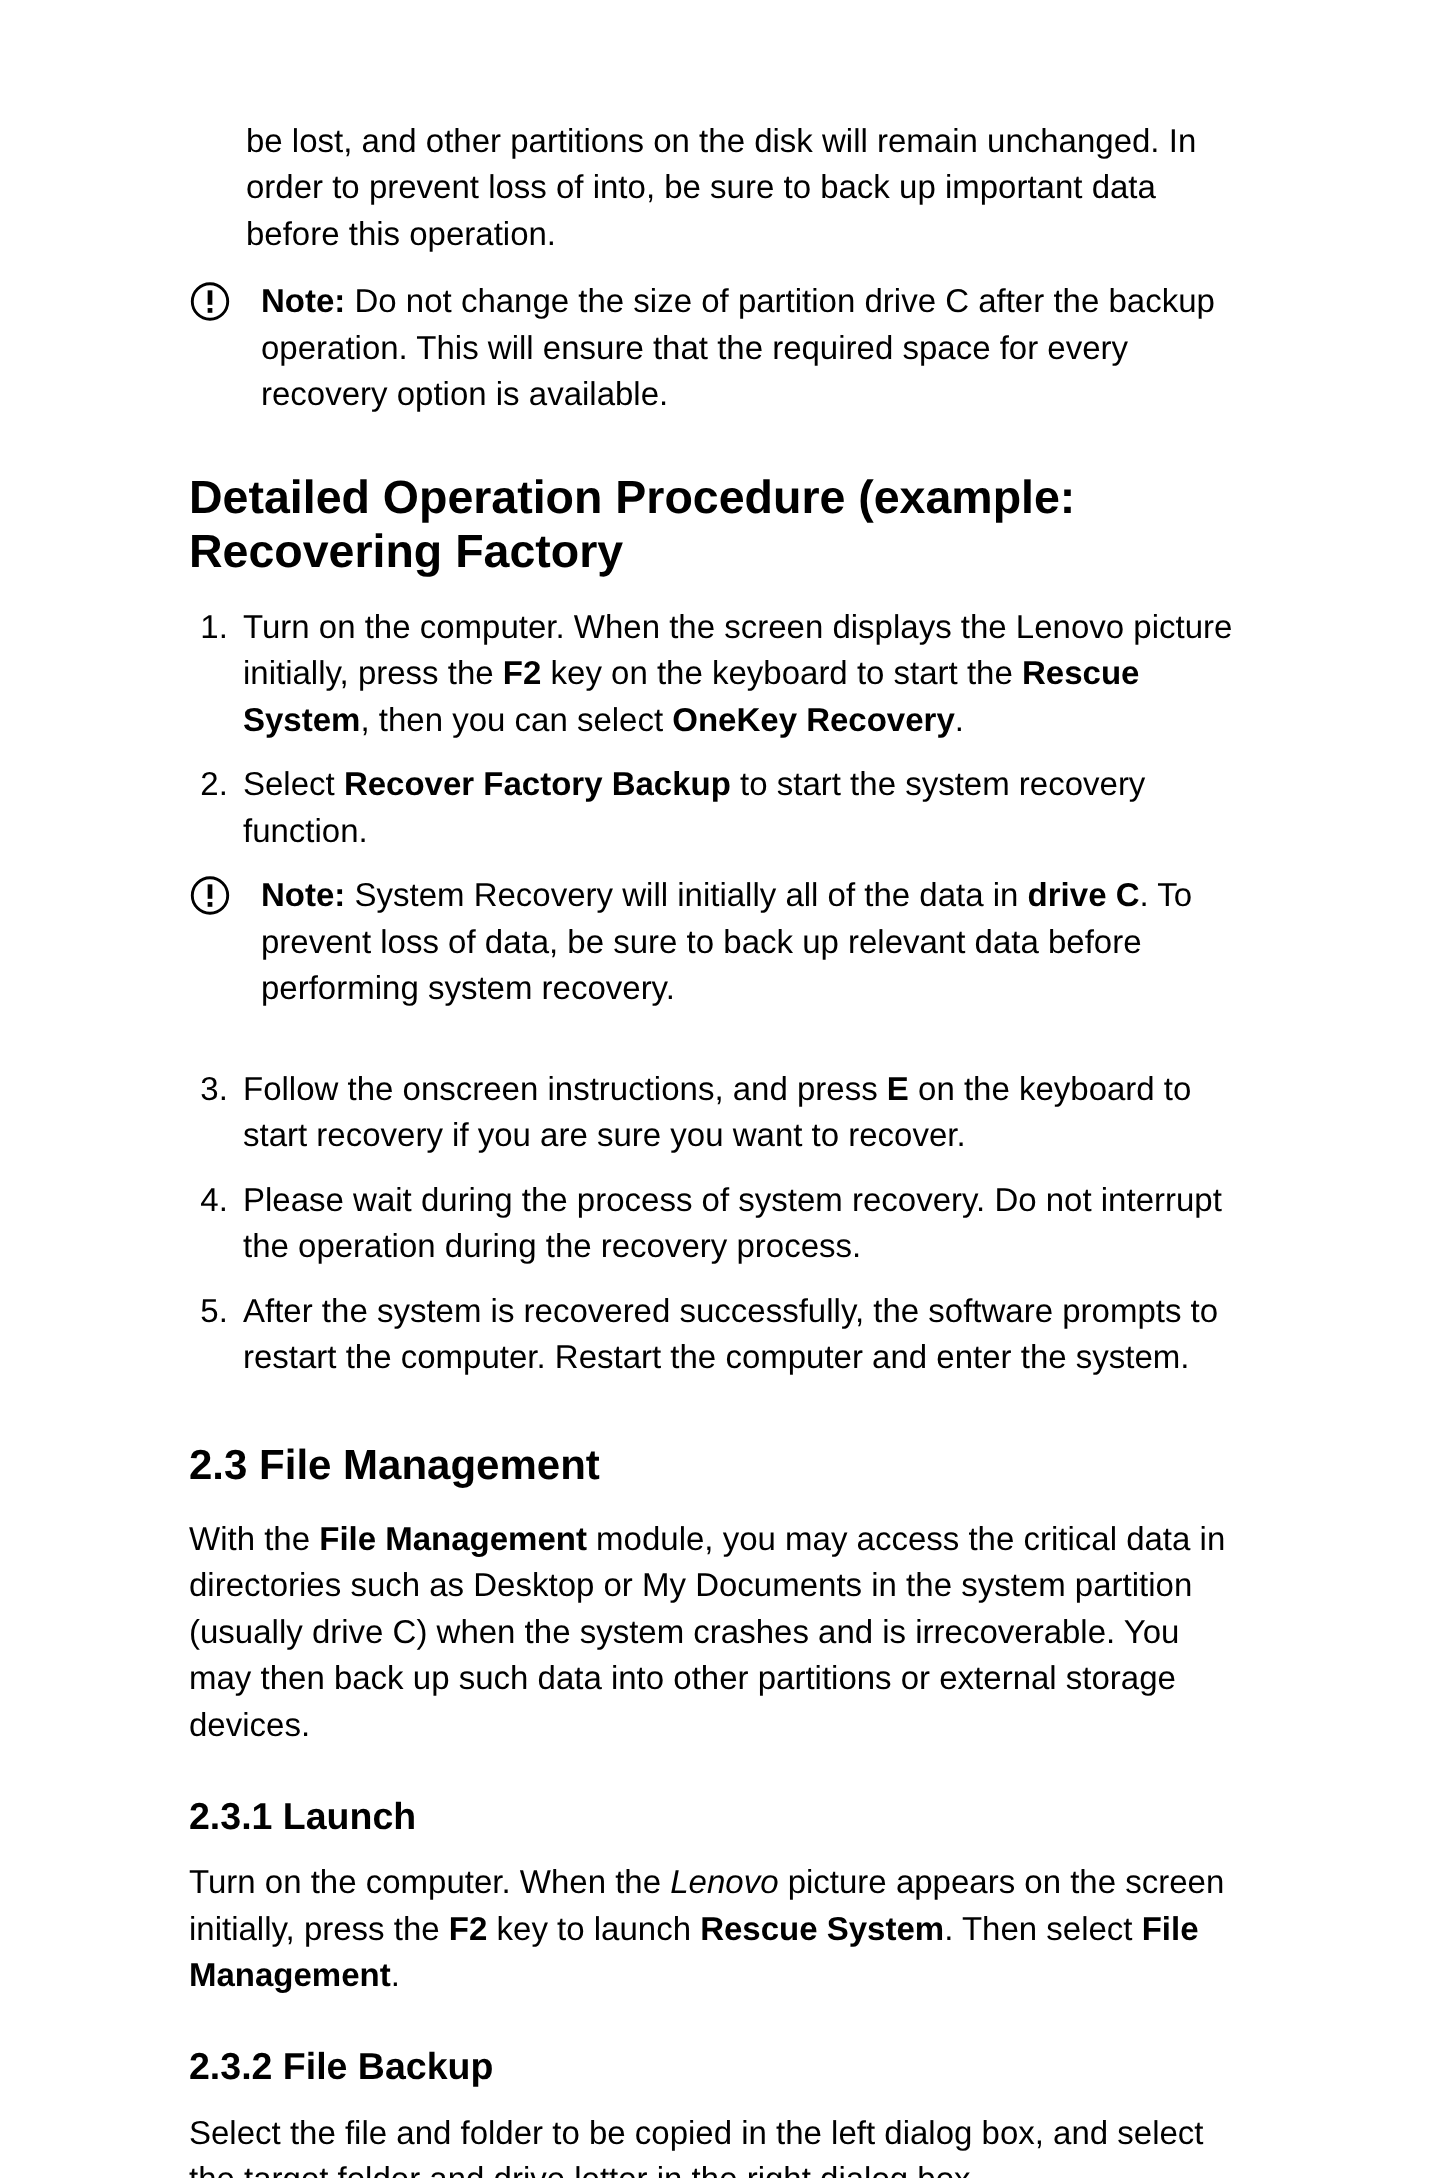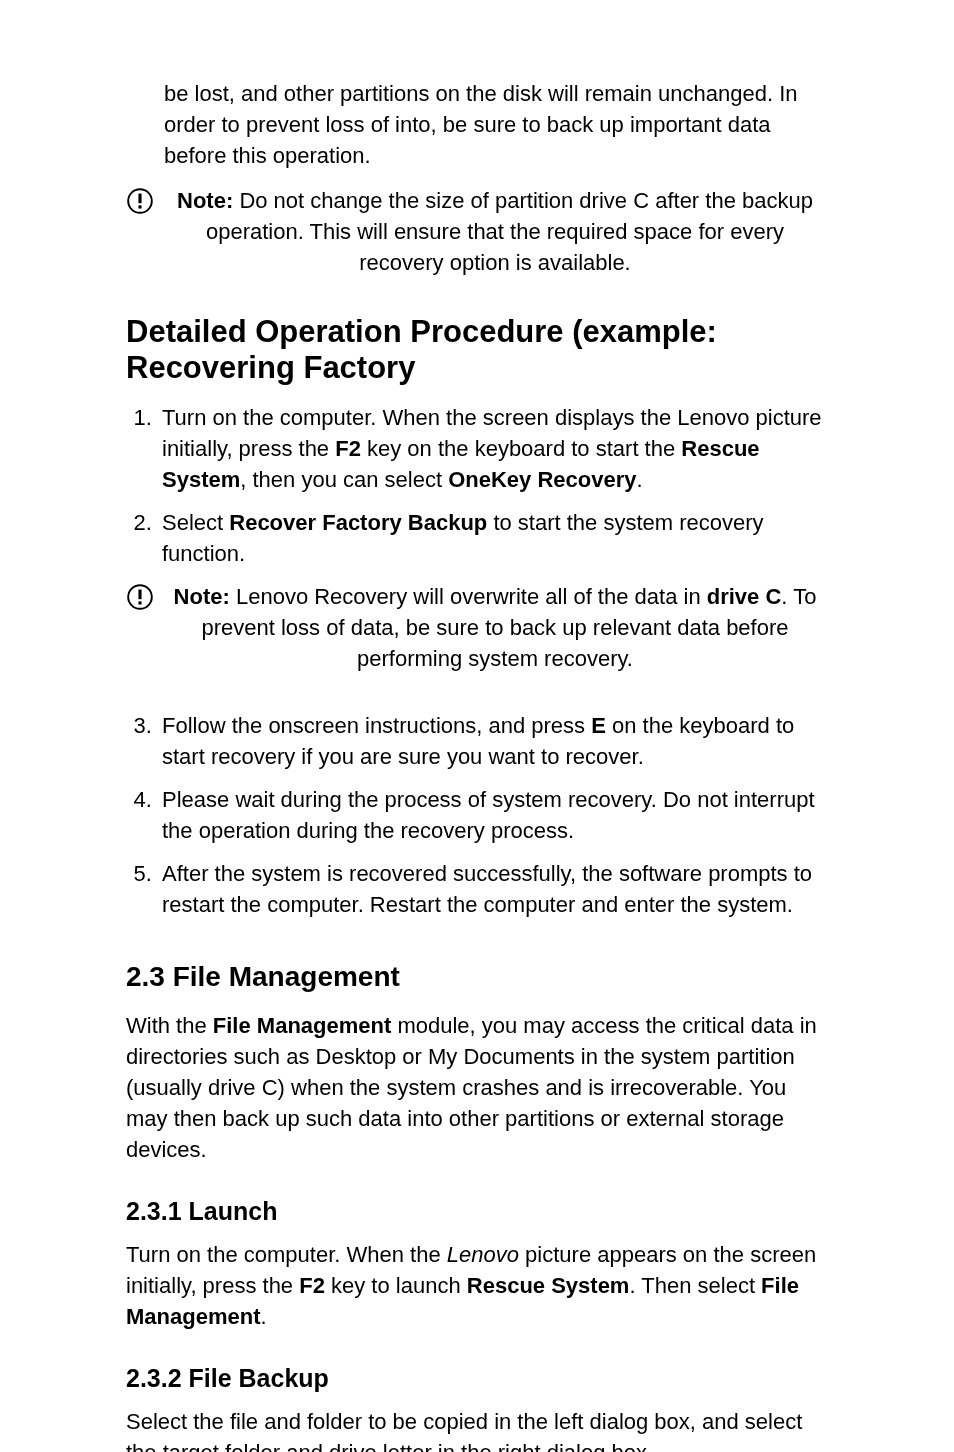--- a/index.html
+++ b/index.html
@@ -23,23 +23,22 @@
       font-size: 22px;
       line-height: 31px;
       font-weight: 300;
       margin: 0 0 14px 0;
     }
     .indent-text {
       margin-left: 38px;
     }
     .note-block {
       display: flex;
-      gap: 8px;
+      gap: 20px;
       margin: 0 0 14px 0;
-      text-align: center;
     }
     .note-icon {
       flex: 0 0 28px;
       height: 28px;
       margin-top: 2px;
     }
     .note-icon svg {
       width: 28px;
       height: 28px;
     }
@@ -123,21 +122,21 @@
 
   <div class="note-block" style="margin-top:4px;">
     <div class="note-icon">
       <svg viewBox="0 0 32 32">
           <circle cx="16" cy="16" r="13.5" fill="none" stroke="#000" stroke-width="2.2"></circle>
           <rect x="14.2" y="7.5" width="3.6" height="11" fill="#000"></rect>
           <rect x="14.2" y="21" width="3.6" height="3.6" fill="#000"></rect>
         </svg>
     </div>
     <div class="note-body">
-      <b>Note:</b><span> Lenovo Recovery will overwrite all of the data in </span><b>drive C</b><span>. To prevent loss of data, be sure to back up relevant data before performing system recovery.</span>
+      <b>Note:</b><span> System Recovery will initially all of the data in </span><b>drive C</b><span>. To prevent loss of data, be sure to back up relevant data before performing system recovery.</span>
     </div>
   </div>
 
   <ol class="ol" start="3" style="margin-top:36px;">
     <li>
       <span>Follow the onscreen instructions, and press </span><b>E</b><span> on the keyboard to start recovery if you are sure you want to recover.</span>
     </li>
     <li>Please wait during the process of system recovery. Do not interrupt the operation during the recovery process.</li>
     <li>After the system is recovered successfully, the software prompts to restart the computer. Restart the computer and enter the system.</li>
   </ol>

